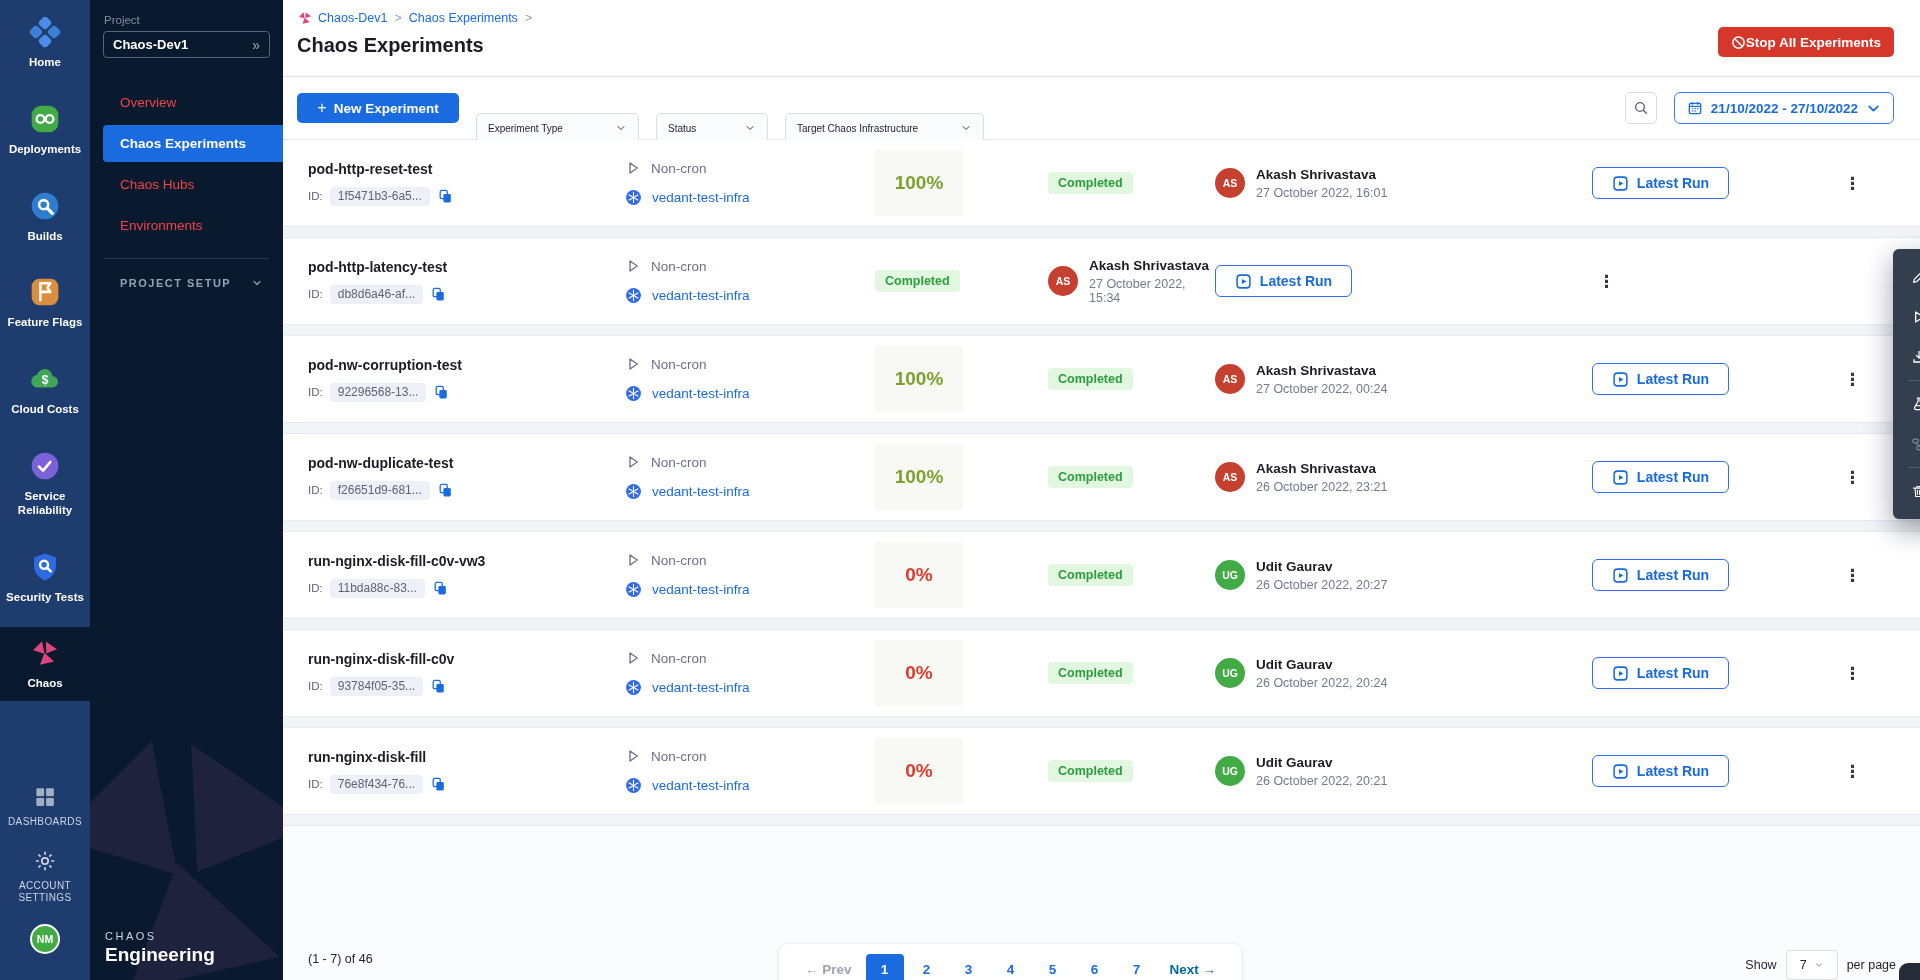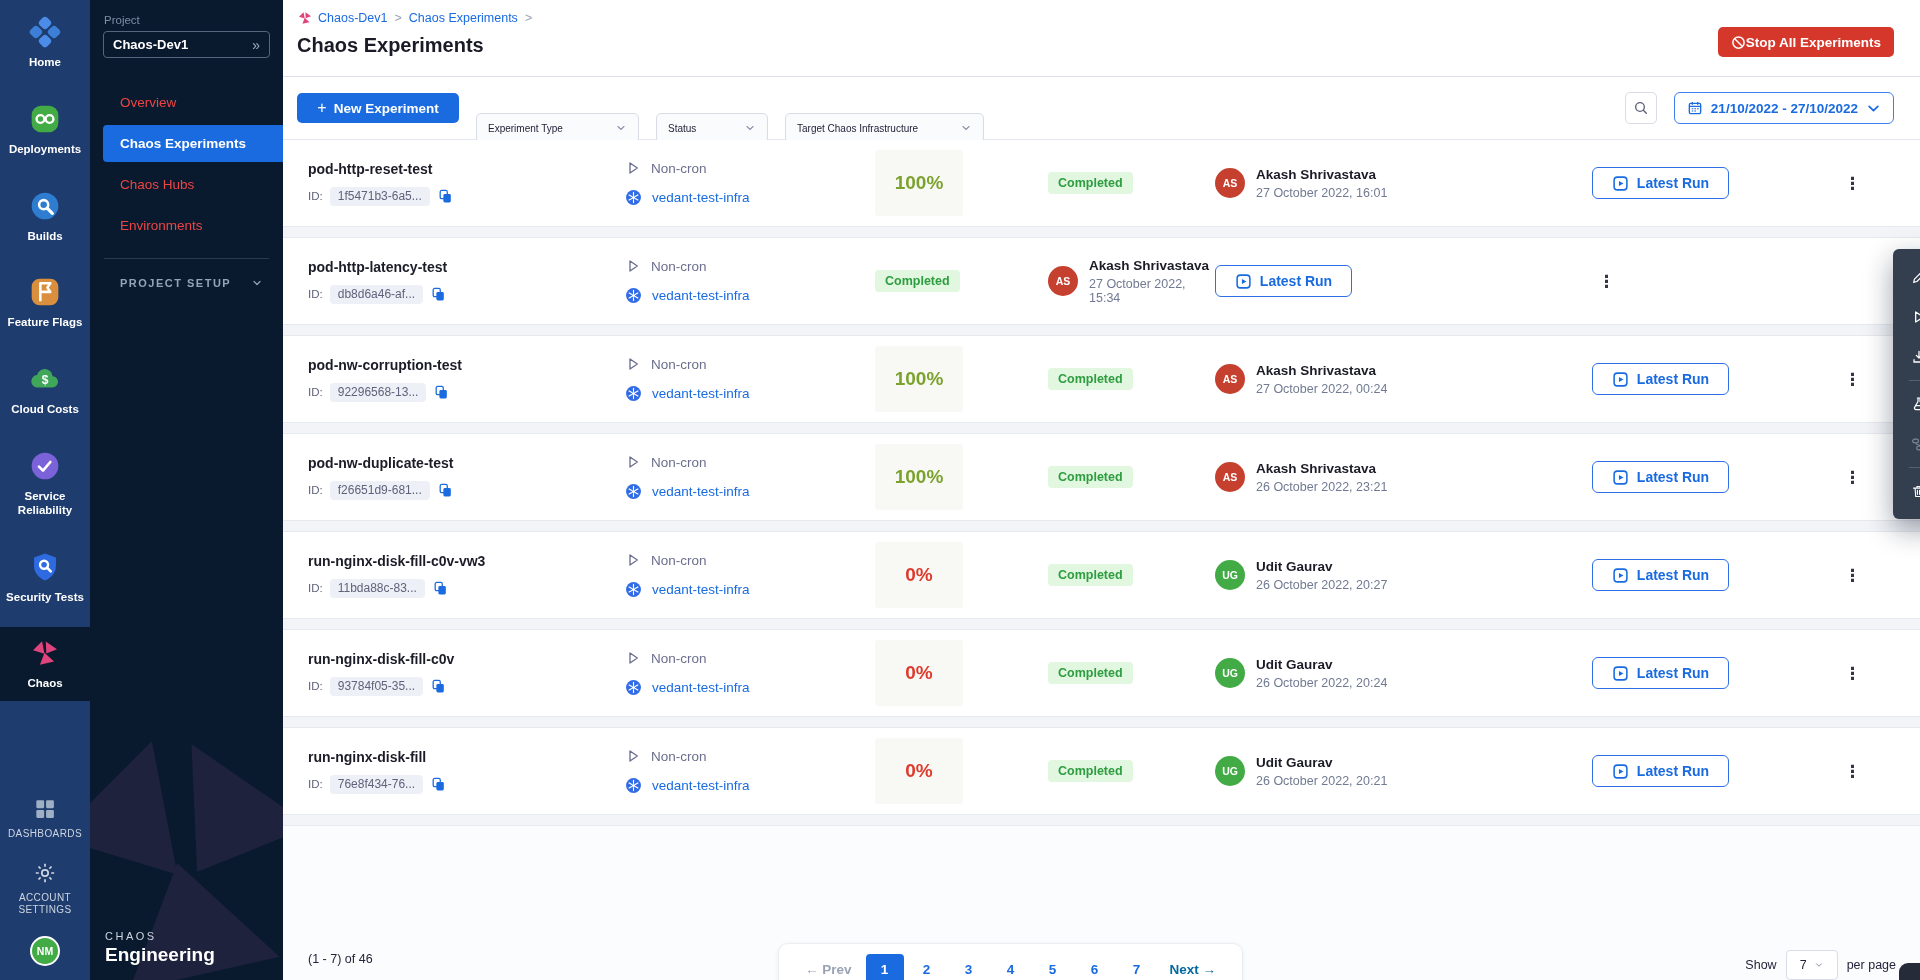--- a/index.html
+++ b/index.html
@@ -6,21 +6,21 @@
   html,body { width:1920px; height:980px; overflow:hidden; }
   body { font-family:"Liberation Sans","DejaVu Sans",sans-serif; position:relative; background:#fff; }
   .app { display:flex; width:100%; height:100%; }
 
   
   .modulebar { width:90px; background:#1e3c6d; display:flex; flex-direction:column; align-items:center; padding-top:6px; flex-shrink:0; z-index:3; }
   .module { width:100%; display:flex; flex-direction:column; align-items:center; padding:9px 0 10px; margin-bottom:13px; cursor:pointer; }
   .module.selected { background:#0a1a2e; margin-bottom:13px; }
   .mod-icon { width:34px; height:34px; display:flex; align-items:center; justify-content:center; margin-bottom:7px; }
   .mod-label { color:#fff; font-size:11.5px; font-weight:700; text-align:center; line-height:1.2; padding:0 3px; }
-  .mod-bottom { margin-top:auto; width:100%; display:flex; flex-direction:column; align-items:center; padding-bottom:14px; }
+  .mod-bottom { margin-top:auto; width:100%; display:flex; flex-direction:column; align-items:center; padding-bottom:26px; }
   .module-small { width:100%; display:flex; flex-direction:column; align-items:center; margin-bottom:20px; cursor:pointer; }
   .module-small .mod-icon { width:26px; height:26px; margin-bottom:6px; }
   .module-small .mod-label { font-size:10px; font-weight:400; color:#cdd5e2; letter-spacing:.4px; }
   .avatar-nm { width:30px; height:30px; border-radius:50%; background:#42ab45; color:#fff; font-size:10.5px; font-weight:700; display:flex; align-items:center; justify-content:center; border:2px solid #fff; cursor:pointer; }
 
   
   .projectnav { width:193px; background:#0a1a2e; flex-shrink:0; position:relative; overflow:hidden; padding-top:12px; z-index:2; }
   .proj-label { margin:2px 14px 5px; color:#7e8da3; font-size:11.5px; }
   .proj-select { margin:0 13px; height:27px; border:1px solid #55657c; border-radius:4px; display:flex; align-items:center; padding:0 9px; color:#fff; font-size:13px; font-weight:700; cursor:pointer; }
   .proj-select .dbl-chevron { margin-left:auto; color:#9fb0c4; font-size:14px; font-weight:400; }

